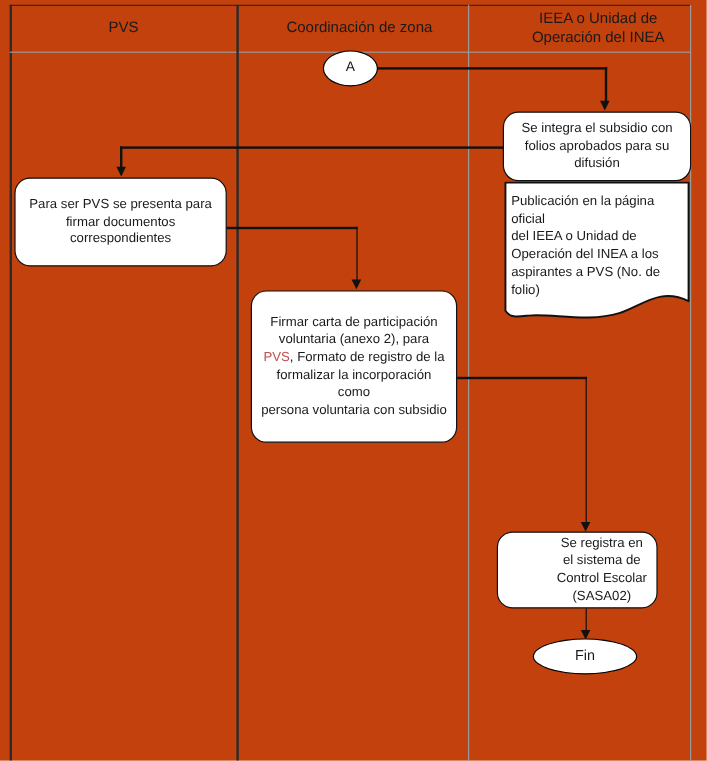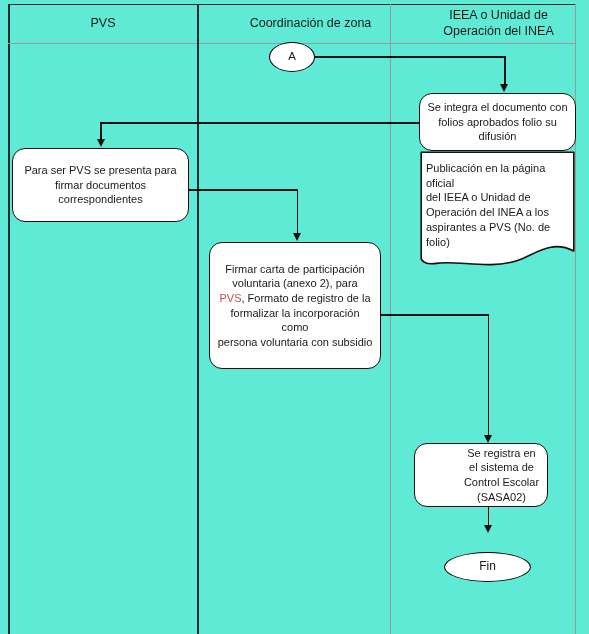--- a/index.html
+++ b/index.html
@@ -5,21 +5,21 @@
 <style>
   html, body {
     margin: 0;
     padding: 0;
     background: #ffffff;
   }
   #canvas {
     position: relative;
     width: 589px;
     height: 634px;
-    background: #5eead4;
+    background: #c2410c;
     font-family: "Liberation Sans", sans-serif;
     overflow: hidden;
   }
 
   
   .lane-border {
     position: absolute;
     background: #2b2b2b;
   }
   .lane-border.light { background: #9a9a9a; }
@@ -113,21 +113,21 @@
   <div class="lane-border" style="left:8px; top:4px; width:1.6px; height:630px;"></div>
   <div class="lane-border" style="left:8px; top:4px; width:568px; height:1.4px;"></div>
   <div class="lane-border light" style="left:575px; top:4px; width:1.2px; height:630px;"></div>
   <div class="lane-border light" style="left:8px; top:43px; width:568px; height:1.2px;"></div>
   <div class="lane-border" style="left:197px; top:4px; width:1.5px; height:630px;"></div>
   <div class="lane-border light" style="left:390px; top:4px; width:1.2px; height:630px;"></div>
 
   <div class="lane-header" style="left:9px; top:5px; width:188px; height:38px;">
     <span>PVS</span>
   </div>
-  <div class="lane-header" style="left:215px; top:5px; width:191px; height:38px;align-items:center;">
+  <div class="lane-header" style="left:204px; top:5px; width:191px; height:38px;align-items:center;">
     <span>Coordinación de zona</span>
   </div>
   <div class="lane-header" style="left:392px; top:5px; width:183px; height:38px;padding-left:36px;">
     <span>IEEA o Unidad de Operación del INEA</span>
   </div>
 
   <div class="ln h" style="left:314px; top:56px; width:192px;"></div>
   <div class="ln v" style="left:504px; top:56px; height:29px;"></div>
   <div class="arrow-down" style="left:500px; top:84px;"></div>
 
@@ -144,21 +144,21 @@
   <div class="arrow-down" style="left:484px; top:435px;"></div>
 
   <div class="ln v" style="left:487.5px; top:507px; height:22px;"></div>
   <div class="arrow-down" style="left:484px; top:525px;"></div>
 
   <div class="node conn-circle" style="left:269px; top:42px; width:46px; height:30px;">
     <span>A</span>
   </div>
 
   <div class="node proc" style="left:419px; top:93px; width:157px; height:58px;">
-    <span>Se integra el documento con folios aprobados folio su difusión</span>
+    <span>Se integra el subsidio con folios aprobados para su difusión</span>
   </div>
 
   <div class="docshape" style="left:420px; top:151px; width:155px; height:118px;">
     <svg viewBox="0 0 155 118" preserveAspectRatio="none">
       <path d="M1.2,1.2 L153.8,1.2 L153.8,100 C130,88 115,104 96,110 C70,118 40,110 20,112 C11,113 5,114 1.2,108 Z" fill="#ffffff" stroke="#111111" stroke-width="1.6" stroke-linejoin="round"></path>
     </svg>
     <div class="doctext">
       <div>Publicación en la página oficial</div>
       <div>del IEEA o Unidad de</div>
       <div>Operación del INEA a los</div>
@@ -177,17 +177,17 @@
       <div><span class="hl">PVS</span><span>, Formato de registro de la</span></div>
       <div>formalizar la incorporación como</div>
       <div>persona voluntaria con subsidio</div>
     </div>
   </div>
 
   <div class="node proc" style="left:414px; top:443px; width:134px; height:64px;padding-left:48px;">
     <span>Se registra en el sistema de Control Escolar (SASA02)</span>
   </div>
 
-  <div class="node term" style="left:444px; top:532px; width:87px; height:30px;margin-top:20px;">
+  <div class="node term" style="left:444px; top:532px; width:87px; height:30px;">
     <span>Fin</span>
   </div>
 
 </div>
 
 </body></html>

